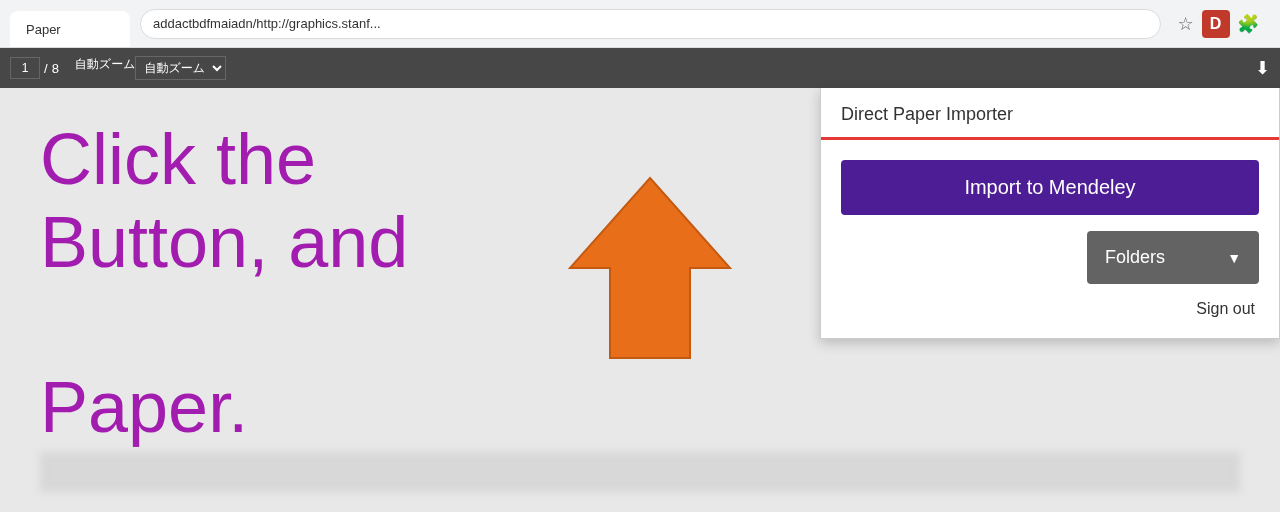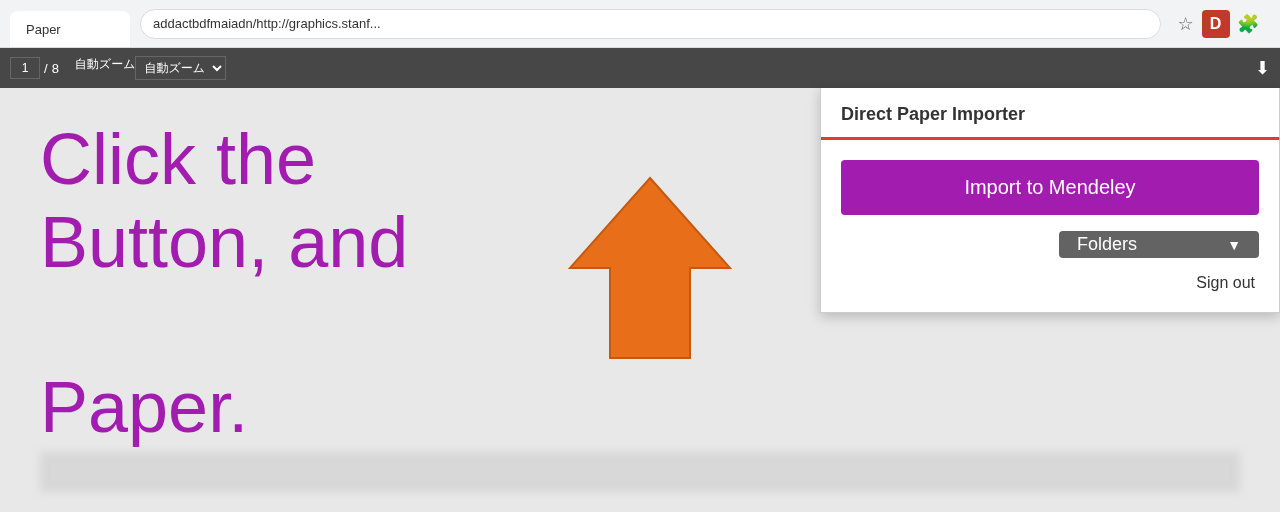--- a/index.html
+++ b/index.html
@@ -215,56 +215,56 @@
       border-top: none;
       box-shadow: 0 4px 12px rgba(0,0,0,0.2);
       z-index: 30;
       padding: 0;
     }
 
     .popup-header {
       padding: 16px 20px 12px 20px;
       border-bottom: 3px solid #e53935;
       font-size: 18px;
-      font-weight: 700;
+      font-weight: 400;
       color: #333;
     }
 
     .popup-body {
       padding: 20px;
       display: flex;
       flex-direction: column;
       gap: 16px;
     }
 
     .import-button {
       width: 100%;
-      background: #a21caf;
+      background: #4c1d95;
       color: #fff;
       border: none;
       border-radius: 4px;
       padding: 16px;
       font-size: 20px;
       font-weight: 500;
       cursor: pointer;
       text-align: center;
     }
 
     .folders-button {
       display: flex;
       align-items: center;
       justify-content: space-between;
       background: #636363;
       color: #fff;
       border: none;
       border-radius: 4px;
-      padding: 3px 18px;
-      font-size: 18px;
-      cursor: pointer;
-      width: 200px;
+      padding: 16px 18px;
+      font-size: 18px;
+      cursor: pointer;
+      width: 172px;
       align-self: flex-end;
     }
 
     .folders-button .dropdown-arrow {
       font-size: 14px;
     }
 
     .sign-out-link {
       text-align: right;
       color: #333;

